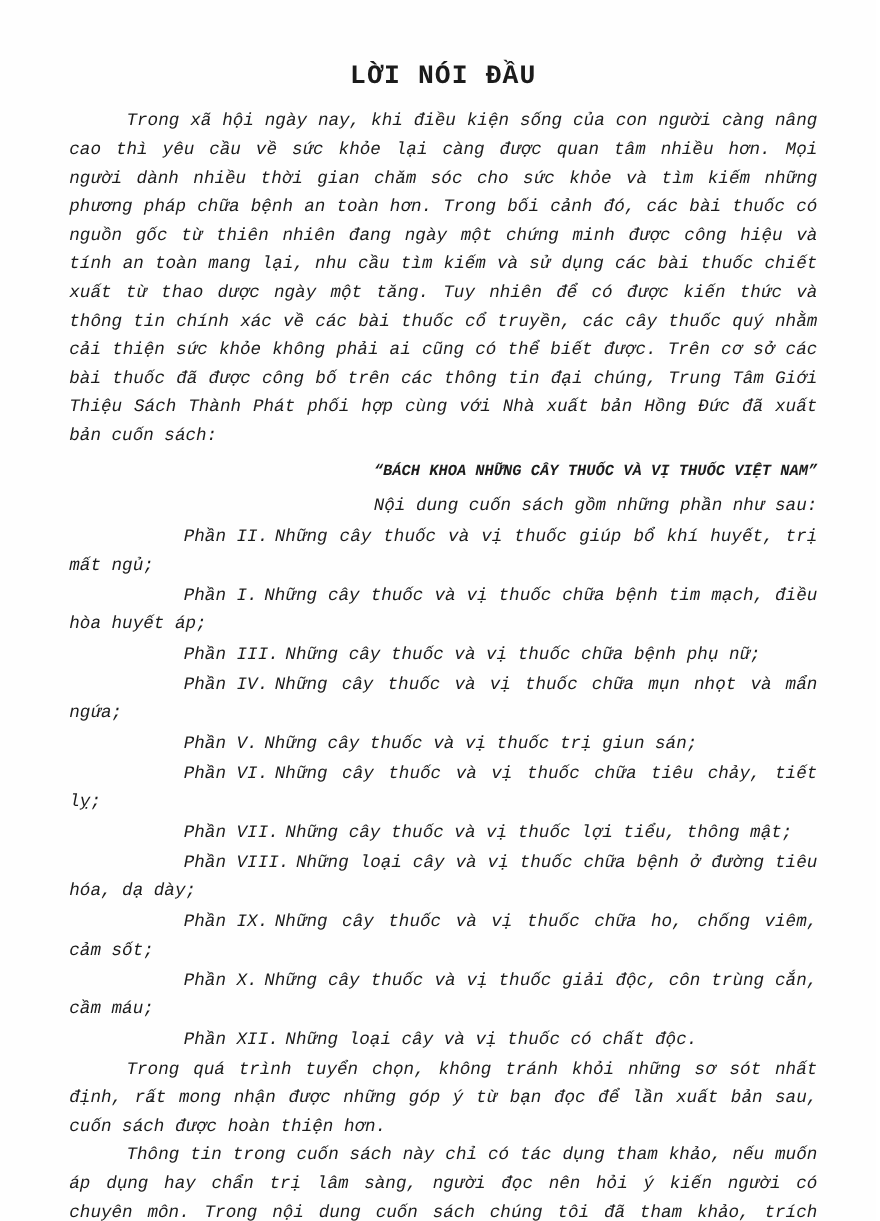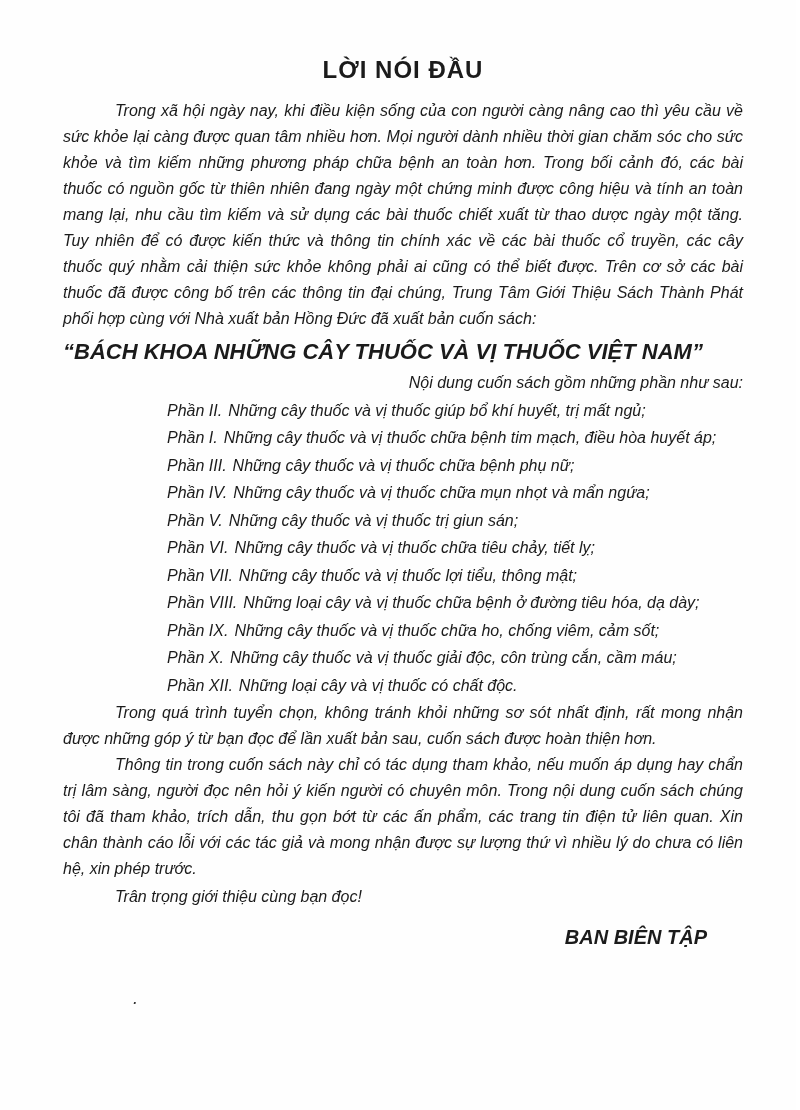--- a/index.html
+++ b/index.html
@@ -7,45 +7,45 @@
     padding: 0;
     background: #ffffff;
   }
   .page {
     position: relative;
     width: 796px;
     height: 1110px;
     background: #fefefe;
     box-sizing: border-box;
     padding: 56px 53px 0 63px;
-    font-family: Liberation Sans, sans-serif;
+    font-family: Liberation Mono, monospace;
     color: #1b1b1b;
     overflow: hidden;
   }
   .page-title {
     font-size: 24px;
     font-weight: bold;
     font-style: normal;
     text-align: center;
     letter-spacing: 1px;
     margin: 0 0 14px 0;
   }
   p {
     margin: 0;
     font-style: italic;
     font-size: 16px;
     line-height: 26px;
     text-align: justify;
     text-indent: 52px;
   }
   .book-title {
-    text-align: left;
+    text-align: right;
     text-indent: 0;
     font-weight: bold;
-    font-size: 22px;
+    font-size: 14px;
     line-height: 28px;
     margin: 6px 0 4px 0;
   }
   .lead-line {
     text-align: right;
   }
   .part {
     margin: 1.5px 0;
   }
   .part-label {

